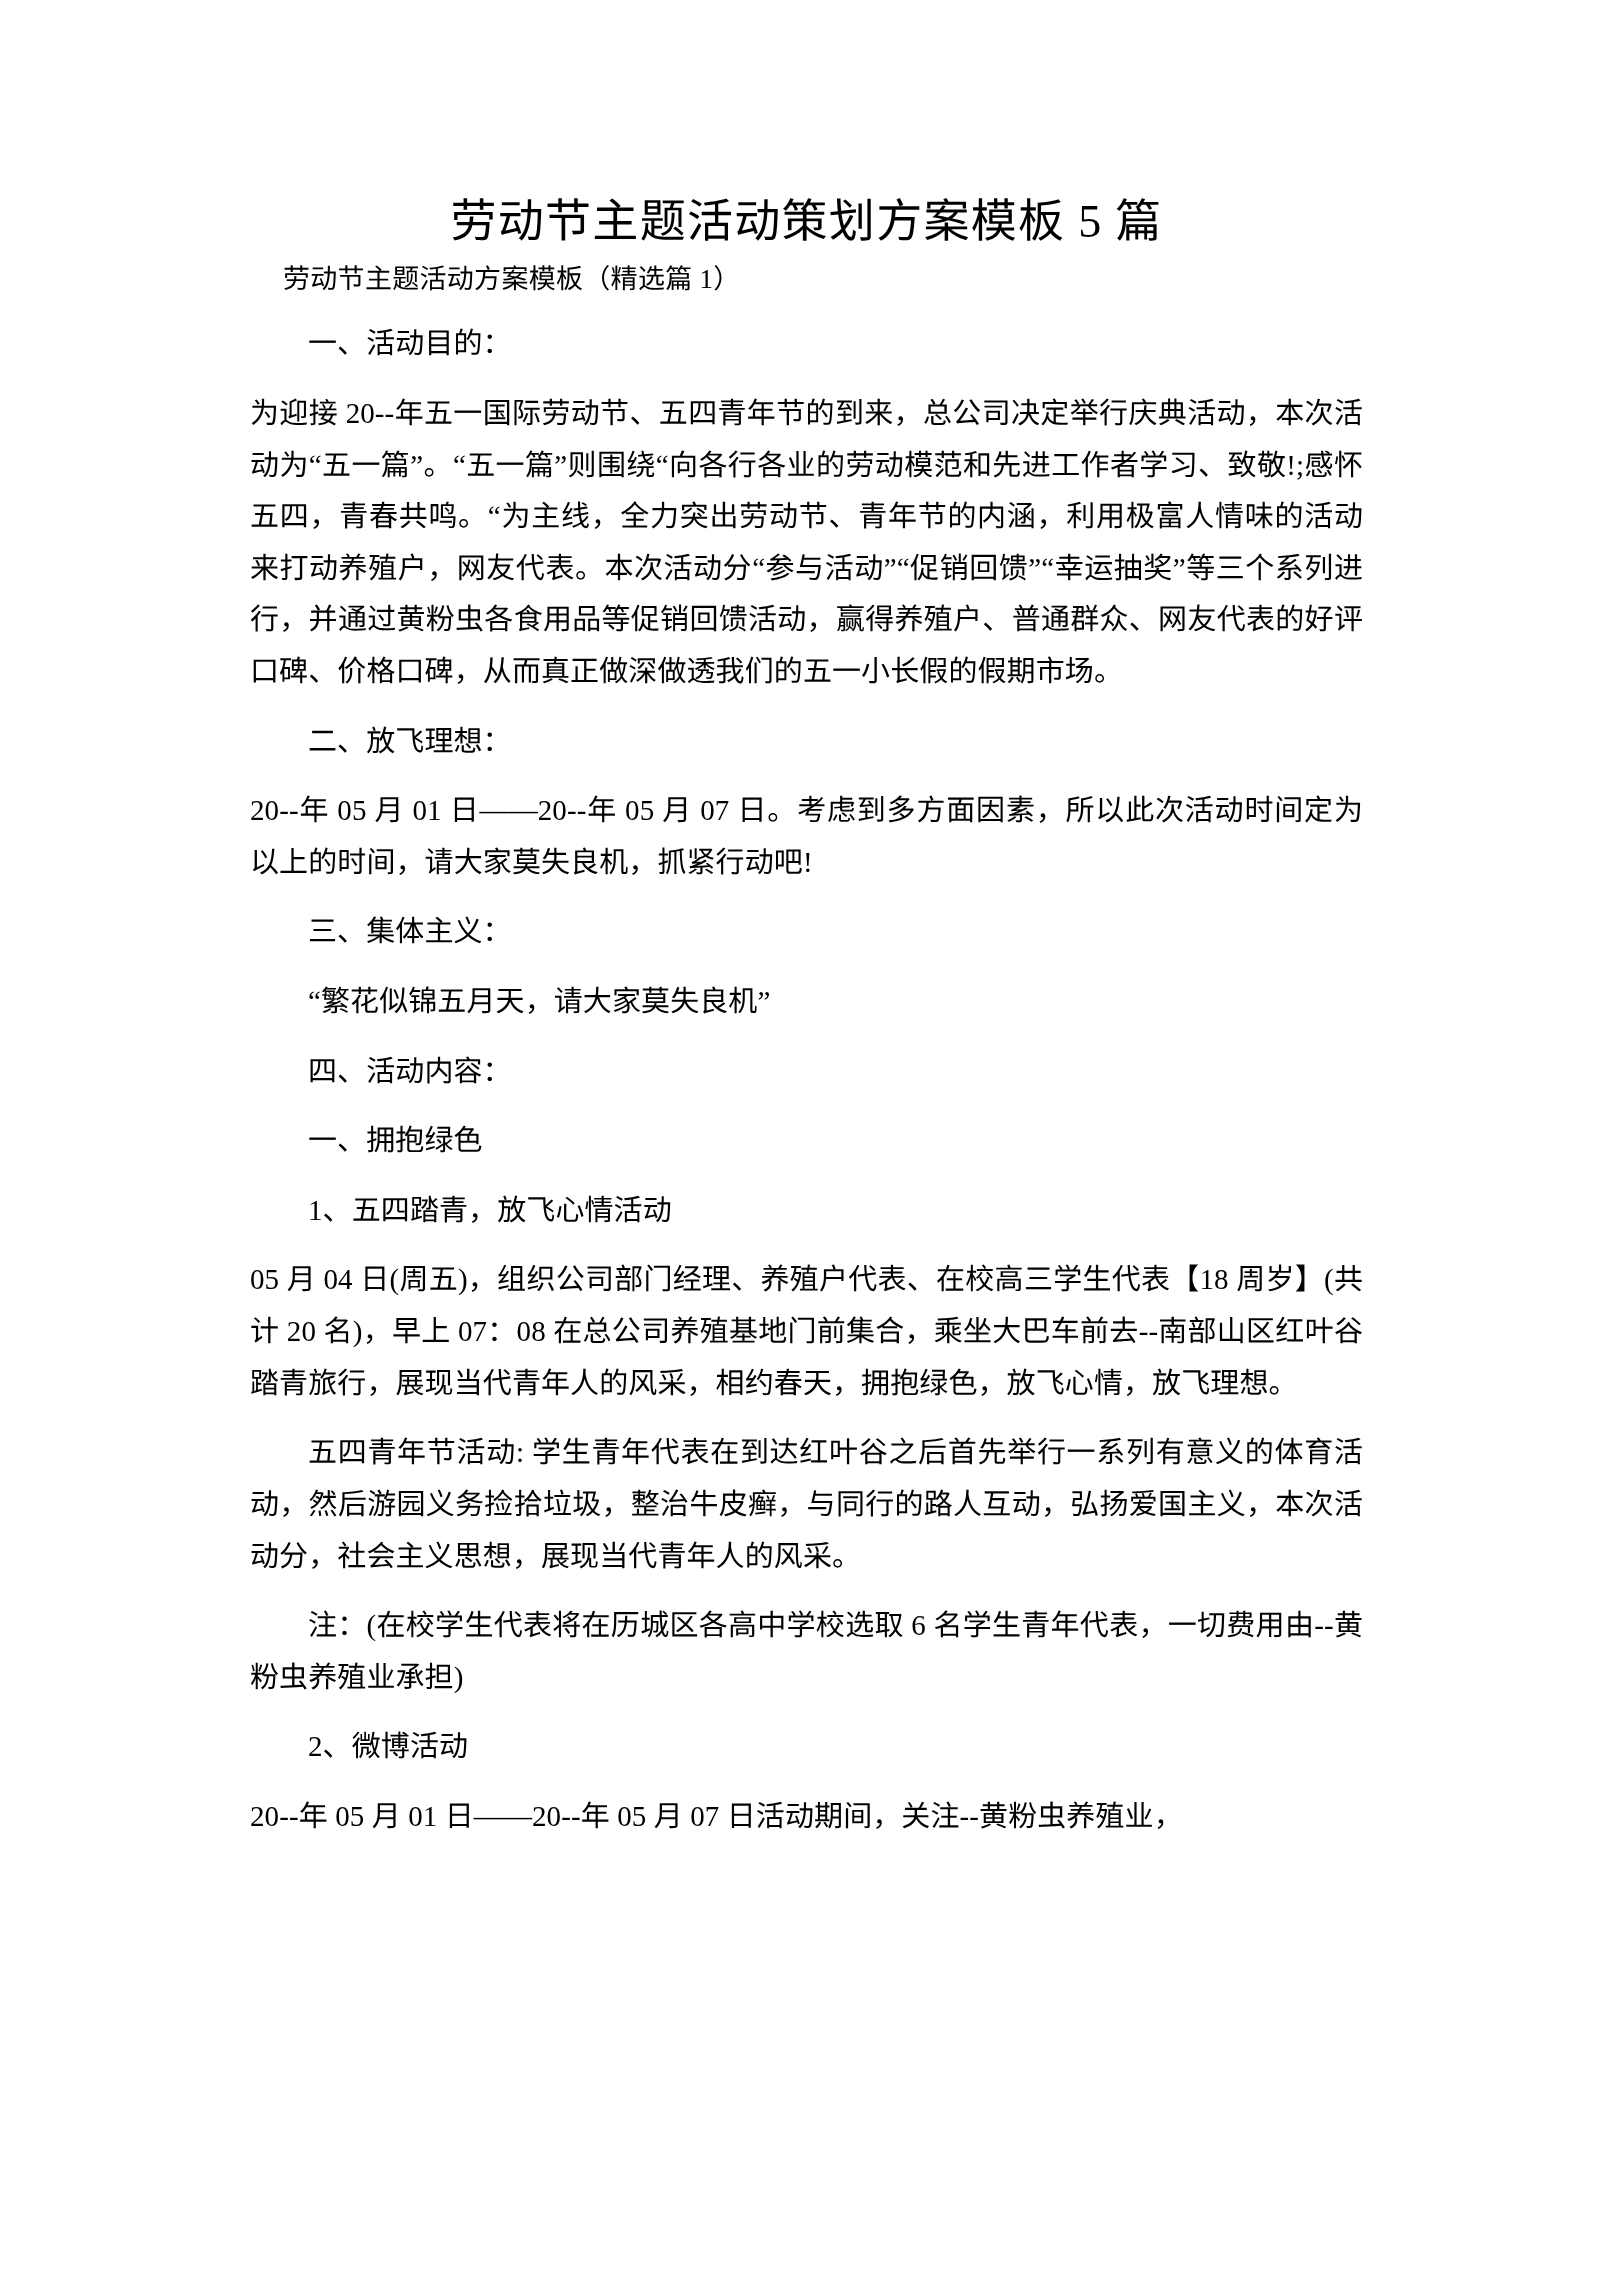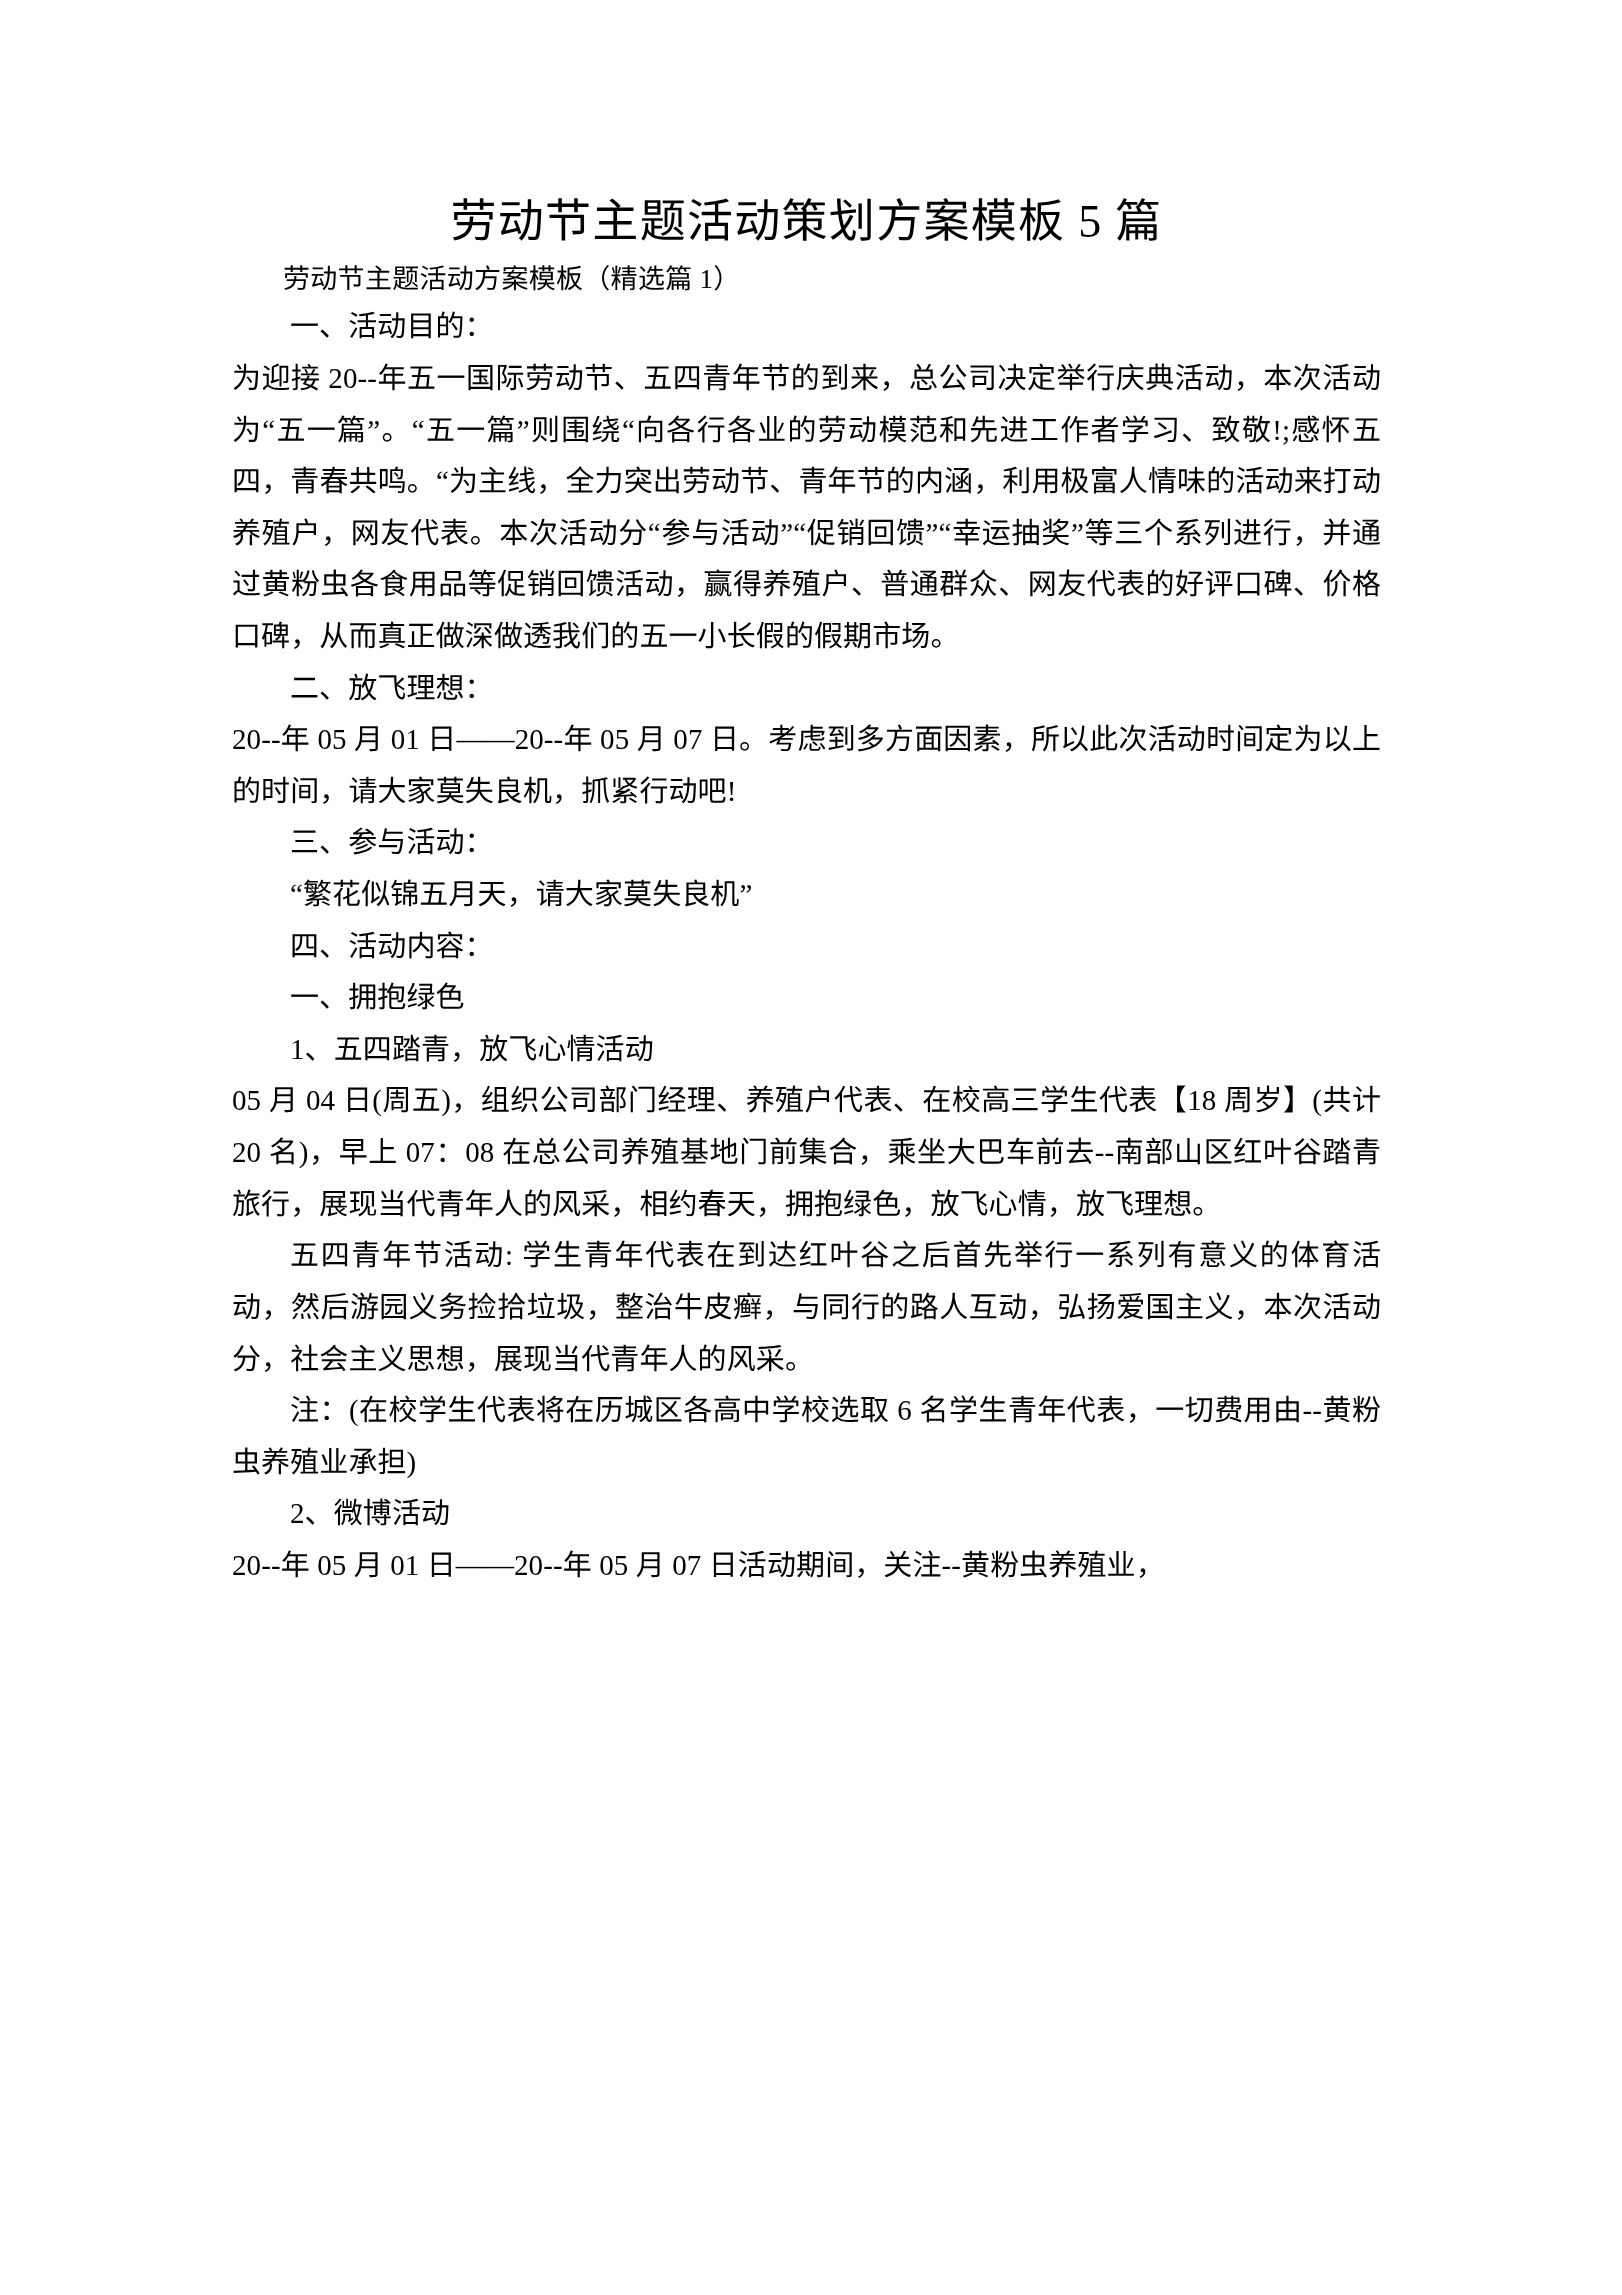--- a/index.html
+++ b/index.html
@@ -31,21 +31,21 @@
   .subtitle {
     font-size: 27px;
     line-height: 1.52;
     margin: 0 0 1px 0;
     padding-left: 51px;
     letter-spacing: 0.3px;
   }
   .para {
     font-size: 29px;
     line-height: 1.78;
-    margin: 0;
+    margin: 18px;
     text-align: justify;
     text-justify: inter-ideograph;
     text-indent: 58px;
     letter-spacing: 0.1px;
     word-break: break-all;
   }
   .para.noindent {
     text-indent: 0;
   }
 </style>
@@ -59,21 +59,21 @@
   <p class="subtitle">劳动节主题活动方案模板（精选篇 1）</p>
 
   <p class="para">一、活动目的：</p>
 
   <p class="para noindent">为迎接 20--年五一国际劳动节、五四青年节的到来，总公司决定举行庆典活动，本次活动为“五一篇”。“五一篇”则围绕“向各行各业的劳动模范和先进工作者学习、致敬!;感怀五四，青春共鸣。“为主线，全力突出劳动节、青年节的内涵，利用极富人情味的活动来打动养殖户，网友代表。本次活动分“参与活动”“促销回馈”“幸运抽奖”等三个系列进行，并通过黄粉虫各食用品等促销回馈活动，赢得养殖户、普通群众、网友代表的好评口碑、价格口碑，从而真正做深做透我们的五一小长假的假期市场。</p>
 
   <p class="para">二、放飞理想：</p>
 
   <p class="para noindent">20--年 05 月 01 日——20--年 05 月 07 日。考虑到多方面因素，所以此次活动时间定为以上的时间，请大家莫失良机，抓紧行动吧!</p>
 
-  <p class="para">三、参与活动：</p>
+  <p class="para">三、集体主义：</p>
 
   <p class="para">“繁花似锦五月天，请大家莫失良机”</p>
 
   <p class="para">四、活动内容：</p>
 
   <p class="para">一、拥抱绿色</p>
 
   <p class="para">1、五四踏青，放飞心情活动</p>
 
   <p class="para noindent">05 月 04 日(周五)，组织公司部门经理、养殖户代表、在校高三学生代表【18 周岁】(共计 20 名)，早上 07：08 在总公司养殖基地门前集合，乘坐大巴车前去--南部山区红叶谷踏青旅行，展现当代青年人的风采，相约春天，拥抱绿色，放飞心情，放飞理想。</p>

